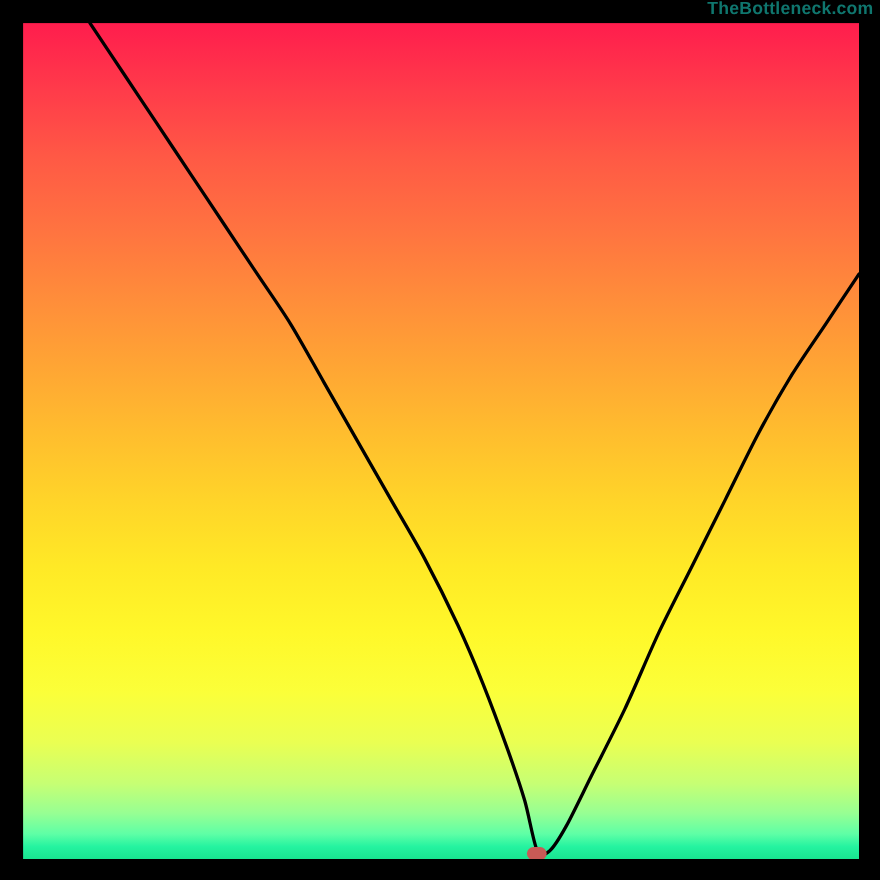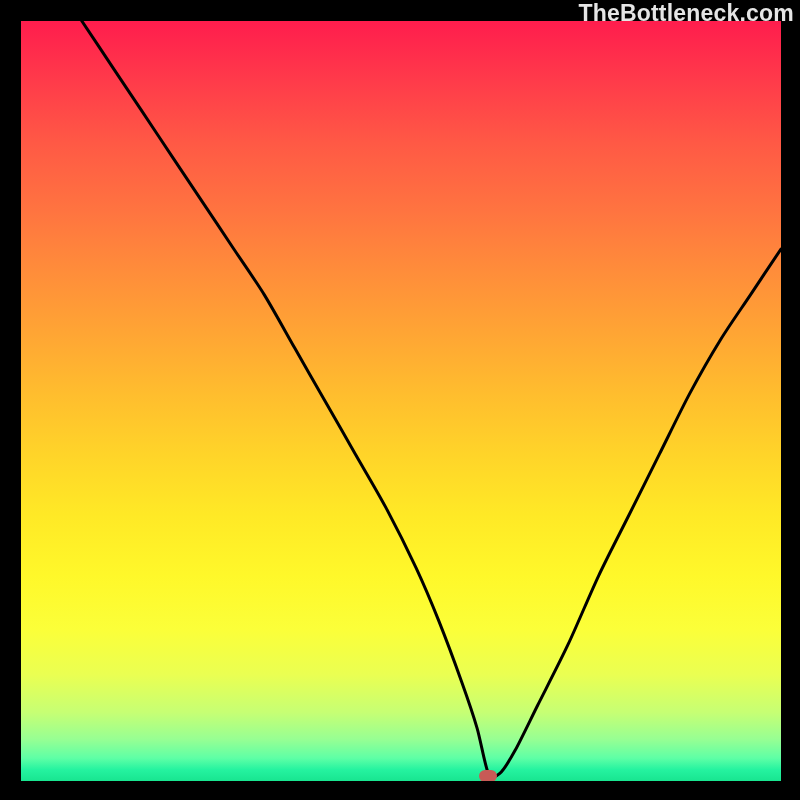--- a/index.html
+++ b/index.html
@@ -59,23 +59,23 @@
     height: 12px;
     border-radius: 6px;
     background: #c85a56;
     transform: translate(-50%, -50%);
   }
   .watermark {
     position: absolute;
     top: 0;
     right: 6px;
     font-family: Arial, Helvetica, sans-serif;
-    font-size: 23px;
+    font-size: 16px;
     font-weight: bold;
-    color: #e5e5e5;
+    color: #0f766e;
     letter-spacing: 0.2px;
   }
 </style>
 </head>
 <body>
 
 <div class="frame">
   <div class="watermark">TheBottleneck.com</div>
   <div class="plot">
     <div class="gradient"></div>

